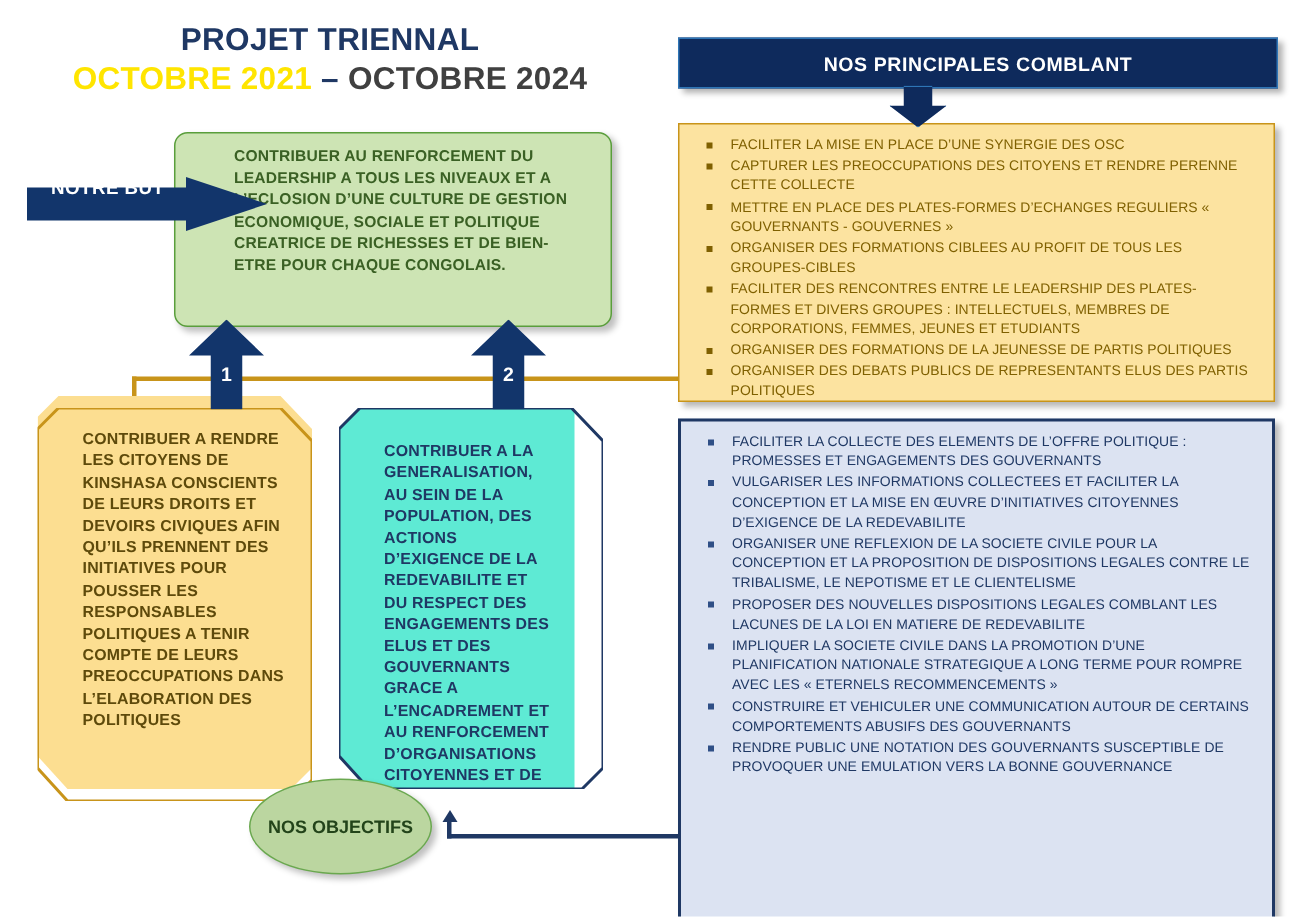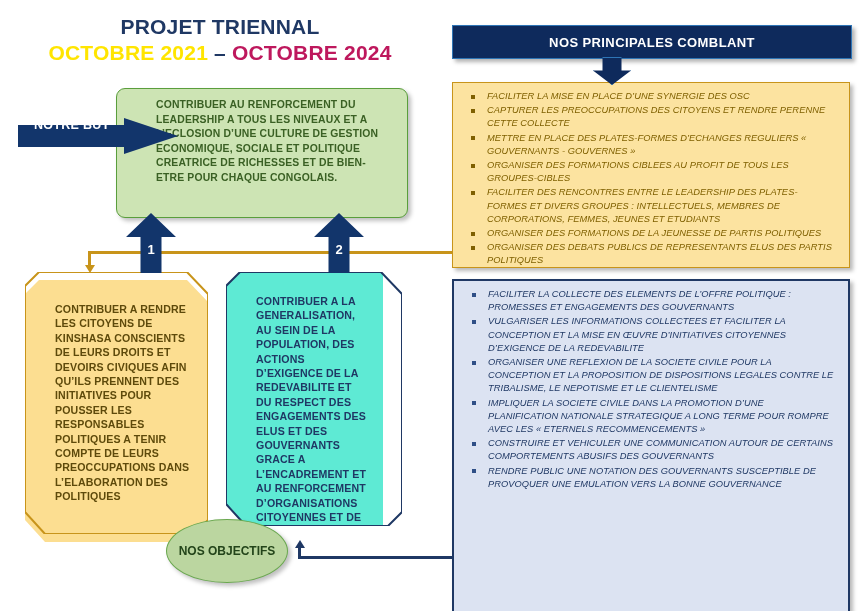--- a/index.html
+++ b/index.html
@@ -16,21 +16,21 @@
   .title-block{position:absolute;left:0;top:14px;width:440px;text-align:center;}
   .title-line1{
     font-size:21px;font-weight:bold;color:#1F3864;letter-spacing:.2px;
     line-height:26px;
   }
   .title-line2{
     font-size:21px;font-weight:bold;line-height:26px;letter-spacing:.2px;
   }
   .t-yellow{color:#FFE500;}
   .t-dash{color:#1F3864;}
-  .t-pink{color:#be185d;margin-top:16px;}
+  .t-pink{color:#404040;margin-top:16px;}
 
   
   .notre-but{
     position:absolute;left:18px;top:118px;width:160px;height:36px;
     background:#12356B;
     color:#ffffff;font-size:12.5px;font-weight:bold;letter-spacing:.3px;
     display:flex;align-items:flex-start;padding-left:16px;box-sizing:border-box;
     clip-path:polygon(0 7px,106px 7px,106px 0,160px 18px,106px 36px,106px 29px,0 29px);
     filter:drop-shadow(2px 2px 2px rgba(0,0,0,.32));
     z-index:6;
@@ -78,21 +78,21 @@
   }
 
   
   .obj{
     position:absolute;box-sizing:border-box;
     font-size:10.6px;font-weight:bold;line-height:14.4px;letter-spacing:.15px;
     padding:22px 14px 10px 30px;
     z-index:3;
   }
   #obj-1{
-    left:25px;top:280px;width:183px;height:262px;
+    left:25px;top:264px;width:183px;height:262px;
     background:#FCDE91;color:#5E4A0B;
     clip-path:polygon(0 14px,14px 0,162px 0,183px 22px,183px 248px,169px 262px,20px 262px,0 240px);
   }
   #obj-1-border{
     position:absolute;left:25px;top:272px;width:183px;height:262px;z-index:4;
     pointer-events:none;
   }
   #obj-2{
     left:226px;top:272px;width:157px;height:254px;
     background:#5eead4;color:#1F3864;
@@ -137,21 +137,21 @@
     z-index:3;
   }
   #panel-yellow{
     left:452px;top:82px;width:398px;height:186px;
     background:#FCE3A0;border:1px solid #C8941A;
   }
   #panel-blue{
     left:452px;top:279px;width:398px;height:363px;
     background:#DCE3F2;border:2px solid #1F3864;
   }
-  ul.blist{margin:0;padding:0;list-style:none;font-style:italic;}
+  ul.blist{margin:0;padding:0;list-style:none;}
   ul.blist li{
     position:relative;padding-left:26px;margin:0 0 0 0;
     font-size:9.3px;line-height:13.2px;letter-spacing:.05px;
     text-transform:uppercase;
   }
   ul.blist li + li{margin-top:1px;}
   ul.blist li::before{
     content:"";position:absolute;left:10px;top:4.6px;
     width:4px;height:4px;
   }
@@ -229,19 +229,20 @@
         <li>ORGANISER DES FORMATIONS DE LA JEUNESSE DE PARTIS POLITIQUES</li>
         <li>ORGANISER DES DEBATS PUBLICS DE REPRESENTANTS ELUS DES PARTIS POLITIQUES</li>
       </ul>
   </div>
 
   <div class="panel" id="panel-blue">
     <ul class="blist" id="list-blue">
         <li>FACILITER LA COLLECTE DES ELEMENTS DE L’OFFRE POLITIQUE : PROMESSES ET ENGAGEMENTS DES GOUVERNANTS</li>
         <li>VULGARISER LES INFORMATIONS COLLECTEES ET FACILITER LA CONCEPTION ET LA MISE EN ŒUVRE D’INITIATIVES CITOYENNES D’EXIGENCE DE LA REDEVABILITE</li>
         <li>ORGANISER UNE REFLEXION DE LA SOCIETE CIVILE POUR LA CONCEPTION ET LA PROPOSITION DE DISPOSITIONS LEGALES CONTRE LE TRIBALISME, LE NEPOTISME ET LE CLIENTELISME</li>
+        <li>PROPOSER DES NOUVELLES DISPOSITIONS LEGALES COMBLANT LES LACUNES DE LA LOI EN MATIERE DE REDEVABILITE</li>
         <li>IMPLIQUER LA SOCIETE CIVILE DANS LA PROMOTION D’UNE PLANIFICATION NATIONALE STRATEGIQUE A LONG TERME POUR ROMPRE AVEC LES « ETERNELS RECOMMENCEMENTS »</li>
         <li>CONSTRUIRE ET VEHICULER UNE COMMUNICATION AUTOUR DE CERTAINS COMPORTEMENTS ABUSIFS DES GOUVERNANTS</li>
         <li>RENDRE PUBLIC UNE NOTATION DES GOUVERNANTS SUSCEPTIBLE DE PROVOQUER UNE EMULATION VERS LA BONNE GOUVERNANCE</li>
       </ul>
   </div>
 
 </div>
 
 </body></html>

